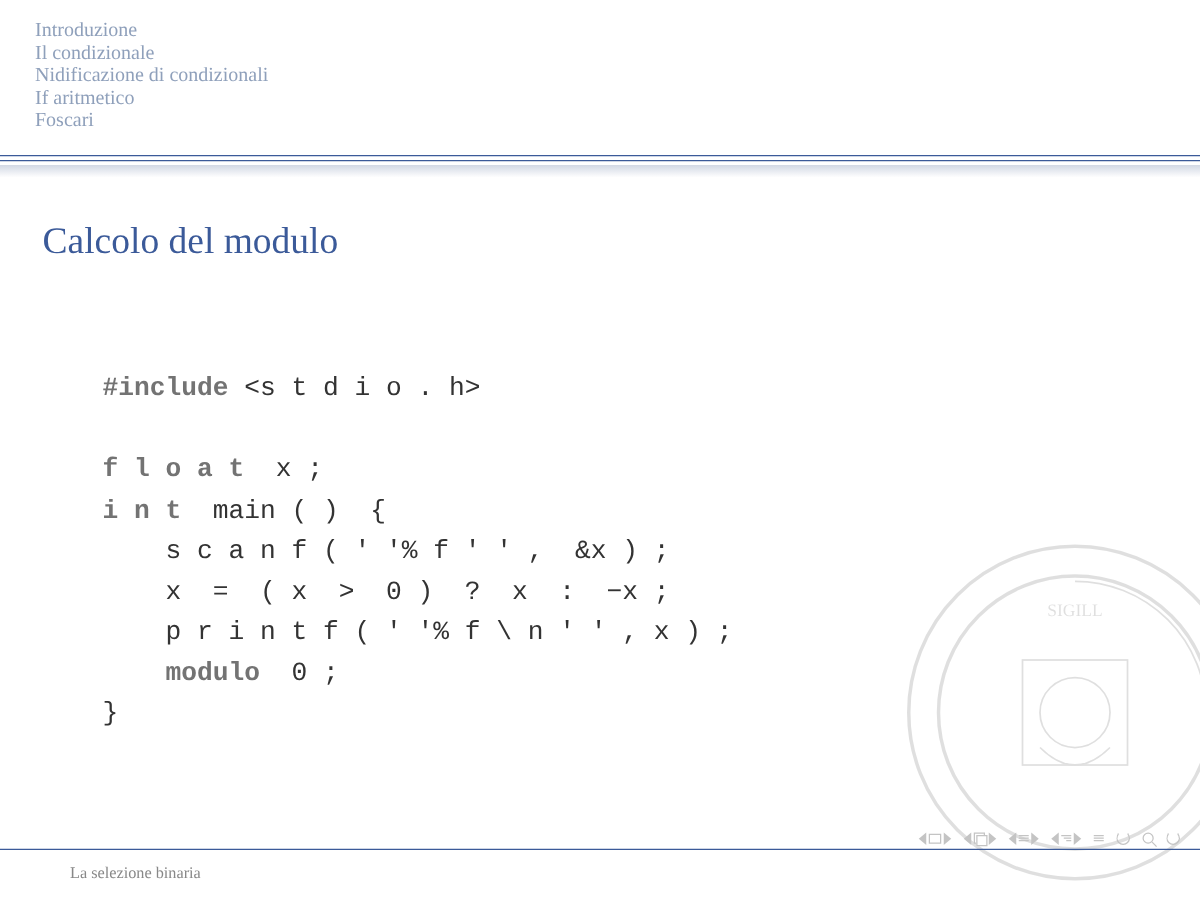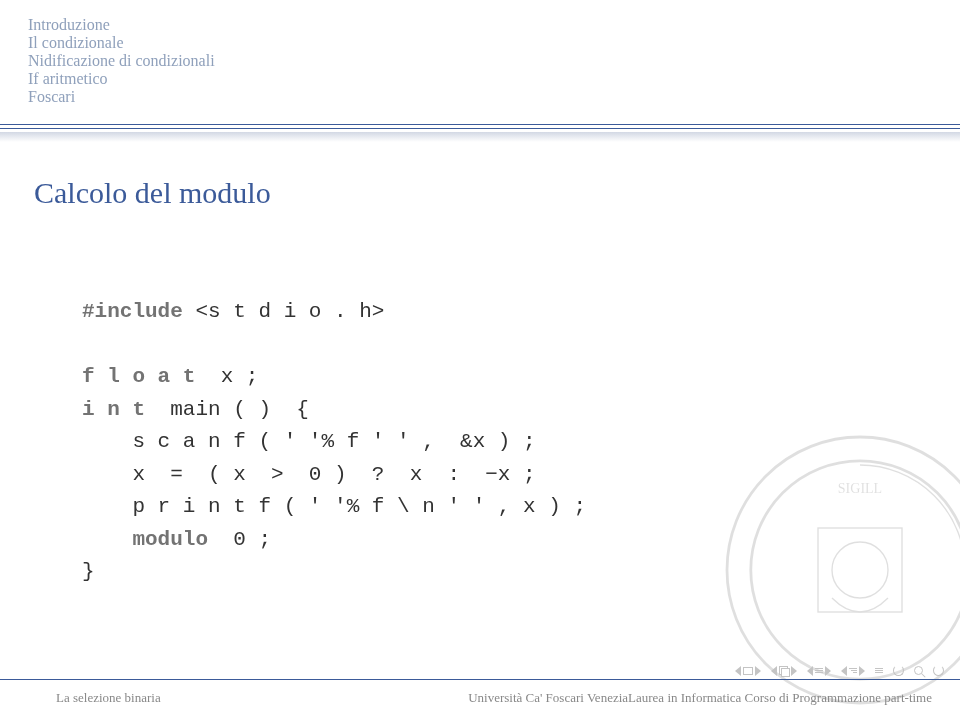--- a/index.html
+++ b/index.html
@@ -225,14 +225,13 @@
     </span>
   <span class="circarrow"></span>
   <span class="mag"></span>
   <span class="circarrow"></span>
 </div>
 
 <div class="footer-line"></div>
 
 <div class="footer">
   <span>La selezione binaria</span>
-  <span>Università Ca' Foscari VeneziaLaurea in Informatica Corso di Programmazione part-time</span>
 </div>
 
 </body></html>

